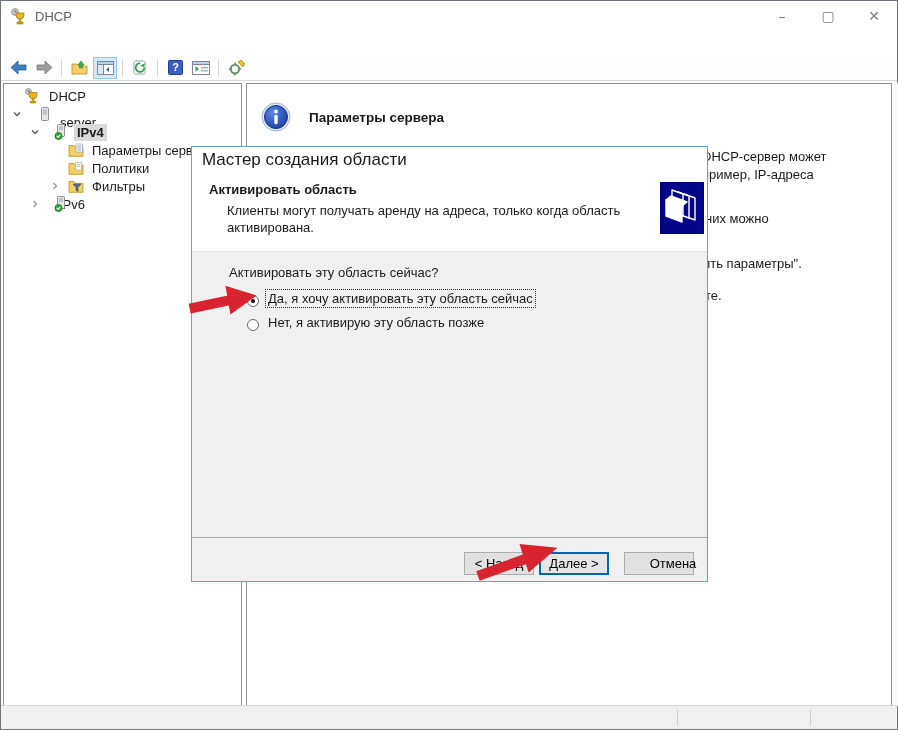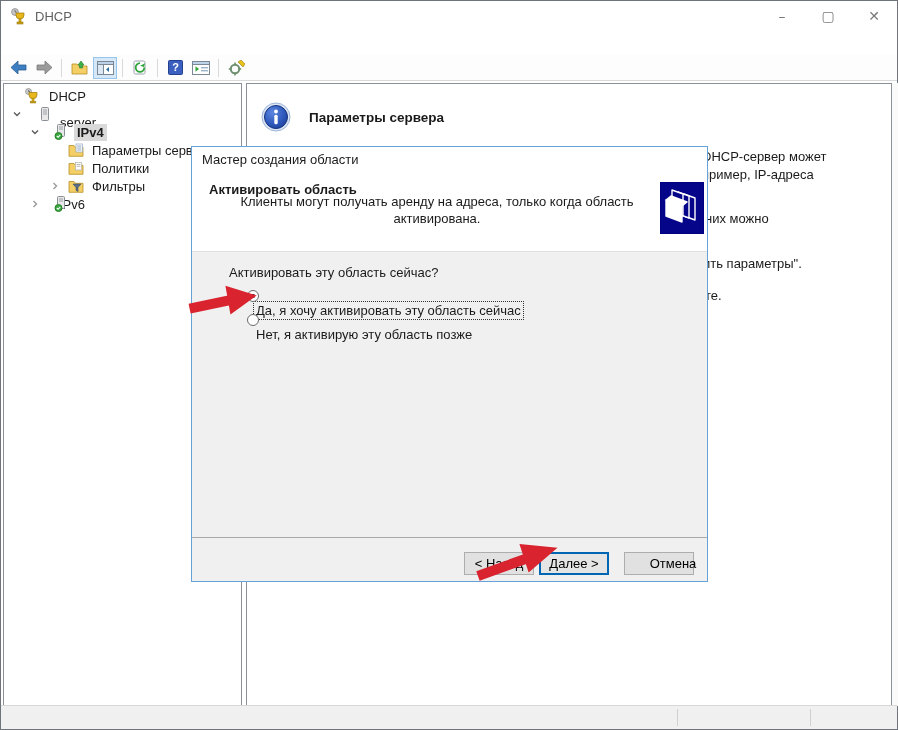--- a/index.html
+++ b/index.html
@@ -42,28 +42,28 @@
   .pane-header { position:absolute; left:14px; top:18px; display:flex; align-items:center; }
   .pane-header .txt { font-weight:bold; font-size:13.5px; margin-left:18px; }
   .bg-frag { position:absolute; white-space:nowrap; color:#1a1a1a; }
 
   
   .statusbar { position:absolute; left:0; right:0; bottom:0; height:24px; background:#f0f0f0; border-top:1px solid #d7d7d7; }
   .sb-sep { position:absolute; top:3px; bottom:3px; width:1px; background:#d0d0d0; }
 
   
   .dialog { position:absolute; left:190px; top:145px; width:517px; height:436px; background:#f0f0f0; border:1px solid #64a2d8; z-index:5; }
-  .dlg-title { position:absolute; left:0; top:0; right:0; height:25px; background:#fff; display:flex; align-items:center; padding-left:10px; font-size:13px; }
+  .dlg-title { position:absolute; left:0; top:0; right:0; height:25px; background:#fff; display:flex; align-items:center; padding-left:10px; font-size:17px; }
   .dlg-header { position:absolute; left:0; top:25px; right:0; height:80px; background:#fff; border-bottom:1px solid #dfdfdf; }
   .dlg-heading { position:absolute; left:17px; top:10px; font-weight:bold; }
-  .dlg-desc { position:absolute; left:35px; top:21px; width:420px; line-height:17px;text-align:center; }
+  .dlg-desc { position:absolute; left:35px; top:30px; width:420px; line-height:17px; }
   .dlg-art { position:absolute; left:468px; top:10px; width:44px; height:52px; }
   .dlg-body { position:absolute; left:0; top:105px; right:0; bottom:44px; }
   .dlg-question { position:absolute; left:37px; top:13px; }
-  .radio-row { position:absolute; left:55px; display:flex; align-items:flex-start;flex-direction:column; }
+  .radio-row { position:absolute; left:55px; display:flex; align-items:flex-end; }
   .radio { width:12px; height:12px; border-radius:50%; border:1px solid #6a6a6a; background:#fff; position:relative; flex:0 0 auto; }
   .radio.checked::after { content:""; position:absolute; left:3px; top:3px; width:4px; height:4px; border-radius:50%; background:#000; }
   .radio-label { margin-left:7px; padding:1px 2px; }
   .radio-label.focused { outline:1px dotted #333; }
   .dlg-footer { position:absolute; left:0; right:0; bottom:0; height:44px; border-top:1px solid #a9a9a9; }
   .btn { position:absolute; top:14px; width:70px; height:23px; background:#e1e1e1; border:1px solid #adadad; display:flex; align-items:center; justify-content:center; font-size:13px; color:#000; }
   .btn.default { border:2px solid #0066b4; background:#e5e5e5; }
   .btn-back { left:272px; } .btn-next { left:347px; } .btn-cancel { left:432px;padding-left:28px; }
 
   

